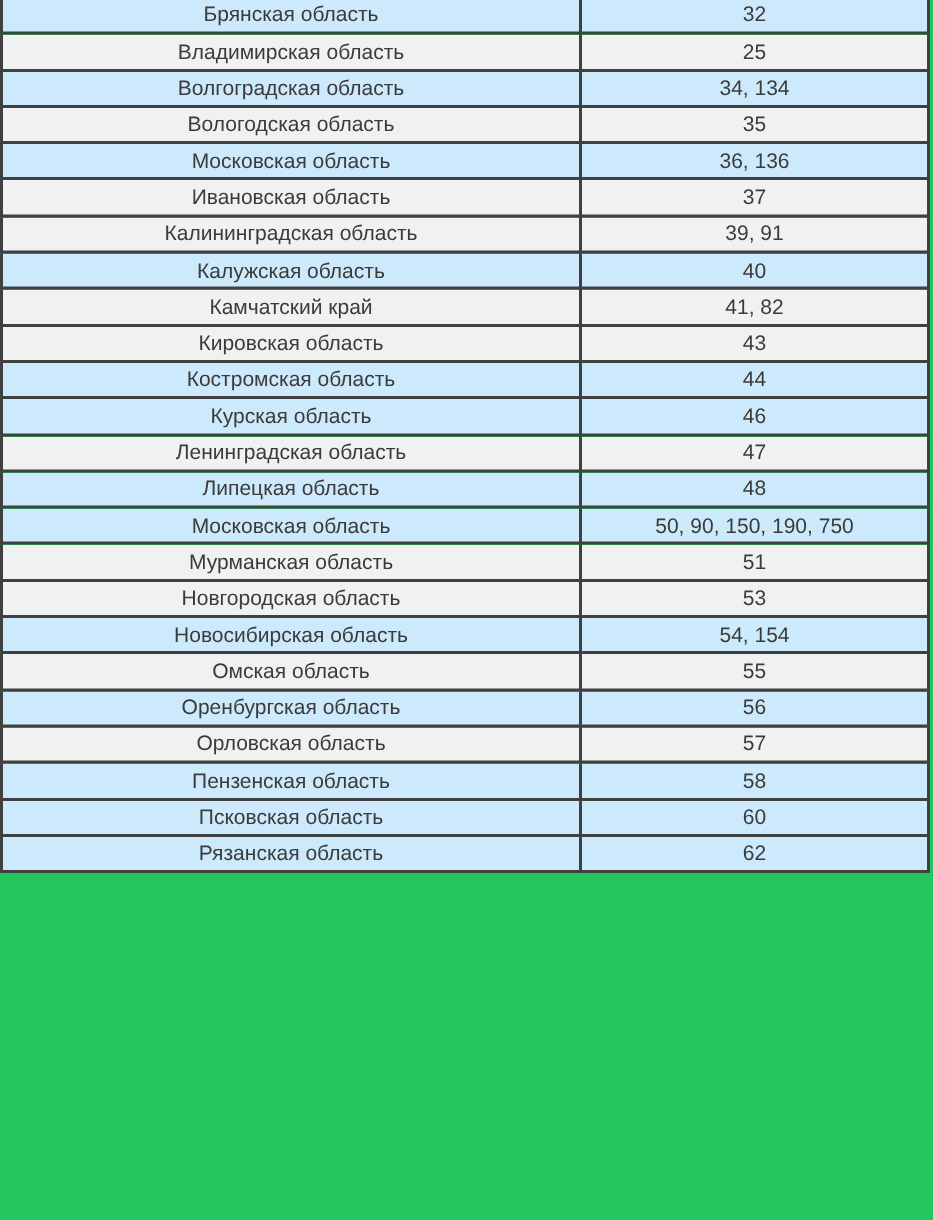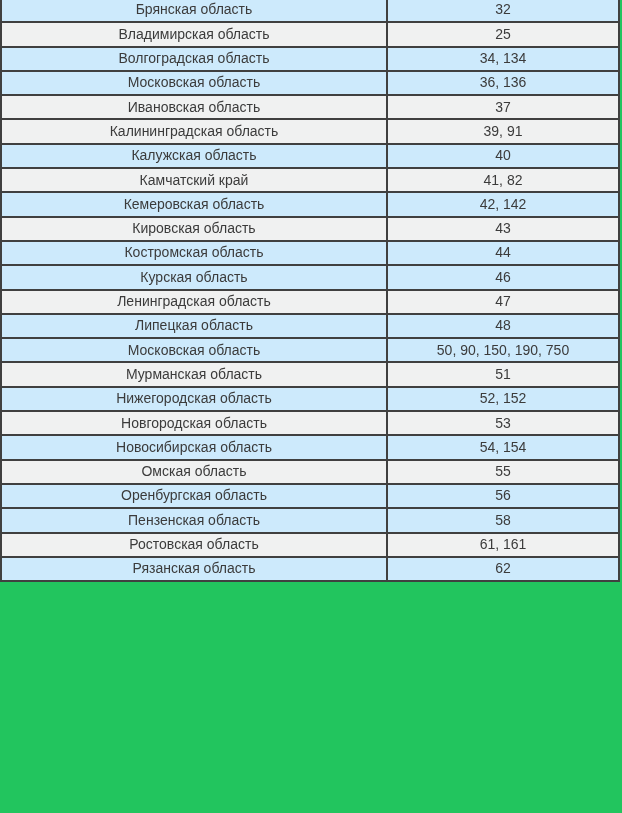--- a/index.html
+++ b/index.html
@@ -60,43 +60,43 @@
     <td>32</td>
   </tr>
         <tr class="row-gray">
     <td>Владимирская область</td>
     <td>25</td>
   </tr>
         <tr class="row-blue">
     <td>Волгоградская область</td>
     <td>34, 134</td>
   </tr>
+        <tr class="row-gray">
+    <td>Вологодская область</td>
+    <td>35</td>
+  </tr>
         <tr class="row-blue">
     <td>Московская область</td>
     <td>36, 136</td>
   </tr>
         <tr class="row-gray">
     <td>Ивановская область</td>
     <td>37</td>
   </tr>
         <tr class="row-gray">
     <td>Калининградская область</td>
     <td>39, 91</td>
   </tr>
         <tr class="row-blue">
     <td>Калужская область</td>
     <td>40</td>
   </tr>
         <tr class="row-gray">
     <td>Камчатский край</td>
     <td>41, 82</td>
-  </tr>
-        <tr class="row-blue">
-    <td>Кемеровская область</td>
-    <td>42, 142</td>
   </tr>
         <tr class="row-gray">
     <td>Кировская область</td>
     <td>43</td>
   </tr>
         <tr class="row-blue">
     <td>Костромская область</td>
     <td>44</td>
   </tr>
         <tr class="row-blue">
@@ -112,47 +112,47 @@
     <td>48</td>
   </tr>
         <tr class="row-blue">
     <td>Московская область</td>
     <td>50, 90, 150, 190, 750</td>
   </tr>
         <tr class="row-gray">
     <td>Мурманская область</td>
     <td>51</td>
   </tr>
-        <tr class="row-blue">
-    <td>Нижегородская область</td>
-    <td>52, 152</td>
-  </tr>
         <tr class="row-gray">
     <td>Новгородская область</td>
     <td>53</td>
   </tr>
         <tr class="row-blue">
     <td>Новосибирская область</td>
     <td>54, 154</td>
   </tr>
         <tr class="row-gray">
     <td>Омская область</td>
     <td>55</td>
   </tr>
         <tr class="row-blue">
     <td>Оренбургская область</td>
     <td>56</td>
   </tr>
+        <tr class="row-gray">
+    <td>Орловская область</td>
+    <td>57</td>
+  </tr>
         <tr class="row-blue">
     <td>Пензенская область</td>
     <td>58</td>
   </tr>
-        <tr class="row-gray">
-    <td>Ростовская область</td>
-    <td>61, 161</td>
+        <tr class="row-blue">
+    <td>Псковская область</td>
+    <td>60</td>
   </tr>
         <tr class="row-blue">
     <td>Рязанская область</td>
     <td>62</td>
   </tr>
       </tbody>
   </table>
 </div>
 
 </body></html>

